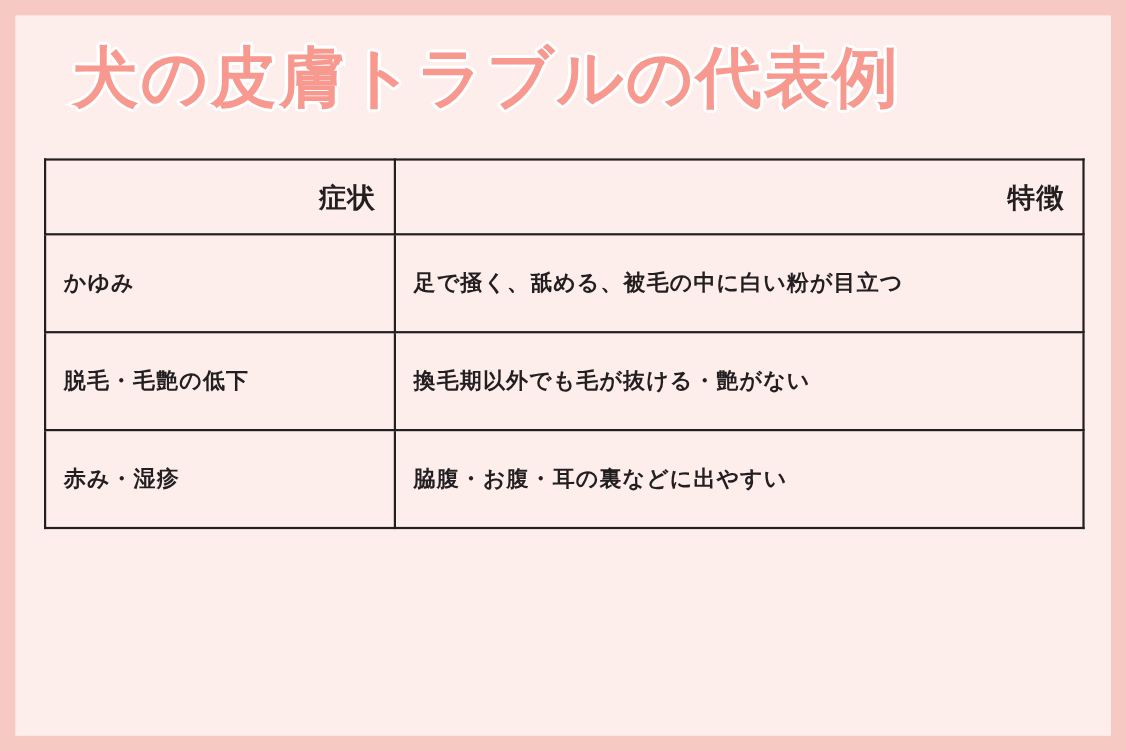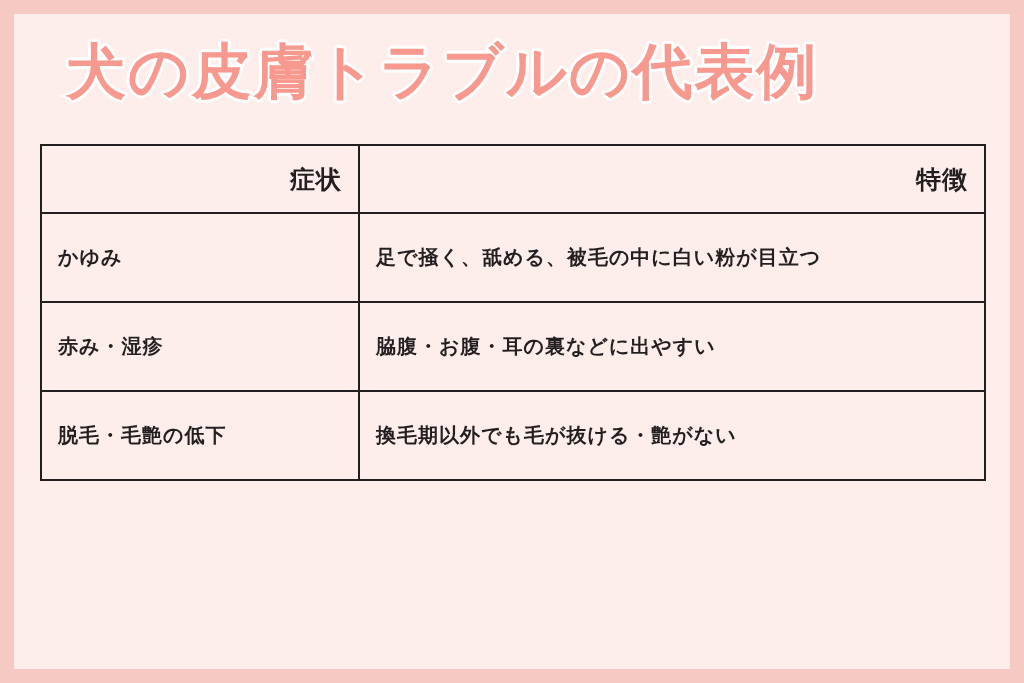--- a/index.html
+++ b/index.html
@@ -101,24 +101,24 @@
           <th>症状</th>
           <th>特徴</th>
         </tr>
       </thead>
       <tbody>
         <tr>
           <td class="symptom">かゆみ</td>
           <td class="feature">足で掻く、舐める、被毛の中に白い粉が目立つ</td>
         </tr>
         <tr>
+          <td class="symptom">脱毛・毛艶の低下</td>
+          <td class="feature">換毛期以外でも毛が抜ける・艶がない</td>
+        </tr>
+        <tr>
           <td class="symptom">赤み・湿疹</td>
           <td class="feature">脇腹・お腹・耳の裏などに出やすい</td>
-        </tr>
-        <tr>
-          <td class="symptom">脱毛・毛艶の低下</td>
-          <td class="feature">換毛期以外でも毛が抜ける・艶がない</td>
         </tr>
       </tbody>
     </table>
   </div>
 
 </div>
 
 </body></html>

